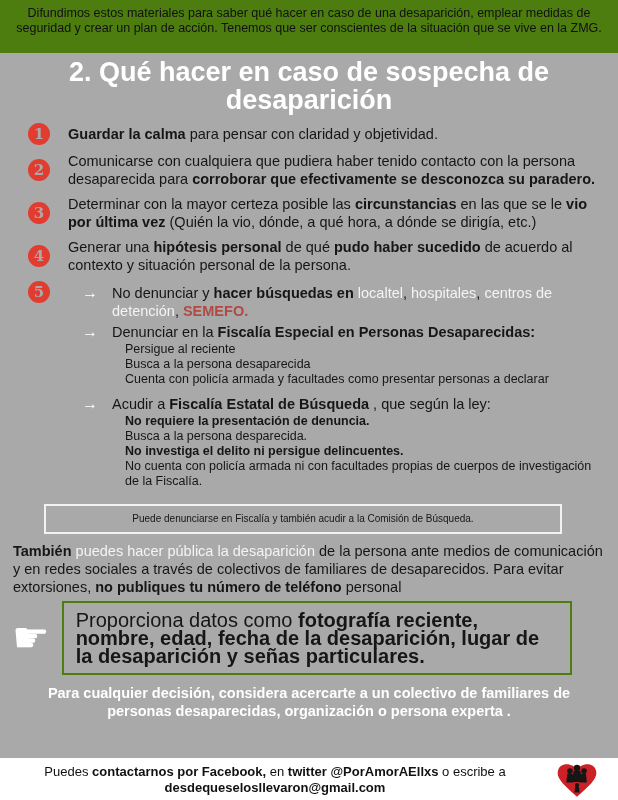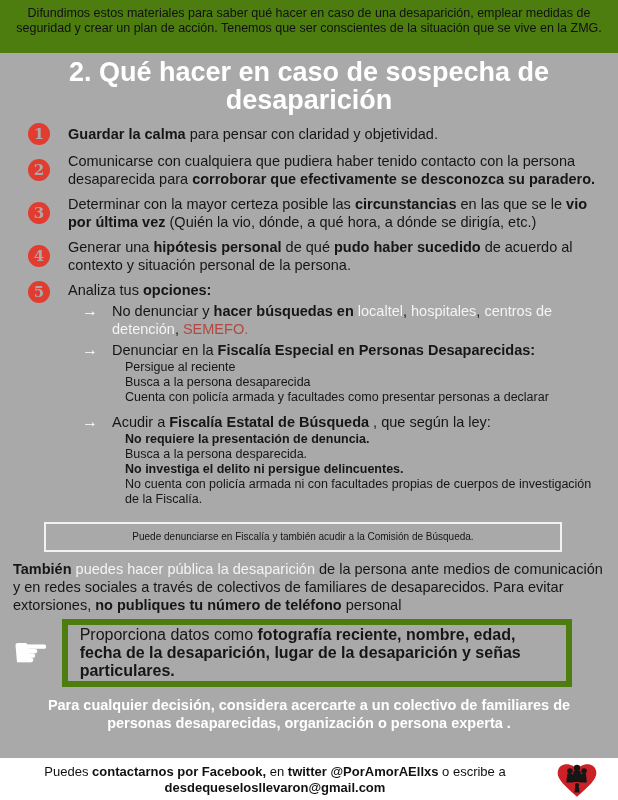--- a/index.html
+++ b/index.html
@@ -52,21 +52,21 @@
     font-family: "DejaVu Serif", serif;
     font-weight: bold;
     font-size: 15px; line-height: 22px;
     text-align: center;
     margin-right: 18px;
   }
   .step-text { margin: 0; font-size: 14.5px; line-height: 18px; }
 
   .b { font-weight: bold; }
   .w { color: #f4f4f4; }
-  .semefo { color: var(--semefo_red, #b04a42); font-weight: normal; margin-top: 44px; }
+  .semefo { color: var(--semefo_red, #b04a42); font-weight: bold; margin-top: 44px; }
 
   .bullets { margin-top: 3px; }
   .bullet { display: flex; align-items: flex-start; margin: 0 0 3px 14px; }
   .arrow {
     flex: 0 0 22px;
     color: #ffffff; font-weight: bold;
     font-size: 16px; line-height: 18px;
     margin-right: 8px;
   }
   .bullet-body { flex: 1 1 auto; }
@@ -87,23 +87,23 @@
   .hand-row { display: flex; align-items: center; margin: 1px 46px 7px 12px; }
   .hand {
     flex: none;
     color: #ffffff;
     font-size: 42px; line-height: 40px;
     margin-right: 12px;
     font-family: "DejaVu Sans", sans-serif;
   }
   .data-box {
     flex: 1 1 auto;
-    border: 6px solid #4d7c0f;
-    padding: 1px 12px;
-    font-size: 16px; line-height: 18px;
+    border: 2px solid #4d7c0f;
+    padding: 8px 12px;
+    font-size: 20px; line-height: 18px;
   }
 
   .closing {
     margin: 0;
     padding: 2px 46px 12px;
     text-align: center;
     color: #ffffff; font-weight: bold;
     font-size: 14.5px; line-height: 18px;
   }
 
@@ -162,21 +162,20 @@
       </div>
 
       <div class="step">
         <div class="badge">4</div>
         <p class="step-text"><span>Generar una </span><span class="b">hipótesis personal</span><span> de qué </span><span class="b">pudo haber sucedido</span><span> de acuerdo al contexto y situación personal de la persona.</span></p>
       </div>
 
       <div class="step top-align">
         <div class="badge">5</div>
         <div class="bullet-body">
-          <p class="step-text"><span>Analiza tus </span><span class="b">opciones:</span></p>
 
           <div class="bullets">
 
             <div class="bullet">
               <span class="arrow">→</span>
               <div class="bullet-body">
                 <p class="bullet-head"><span>No denunciar y </span><span class="b">hacer búsquedas en </span><span class="w">localtel</span><span>, </span><span class="w">hospitales</span><span>, </span><span class="w">centros de detención</span><span>, </span><span class="semefo">SEMEFO.</span></p>
               </div>
             </div>
 

